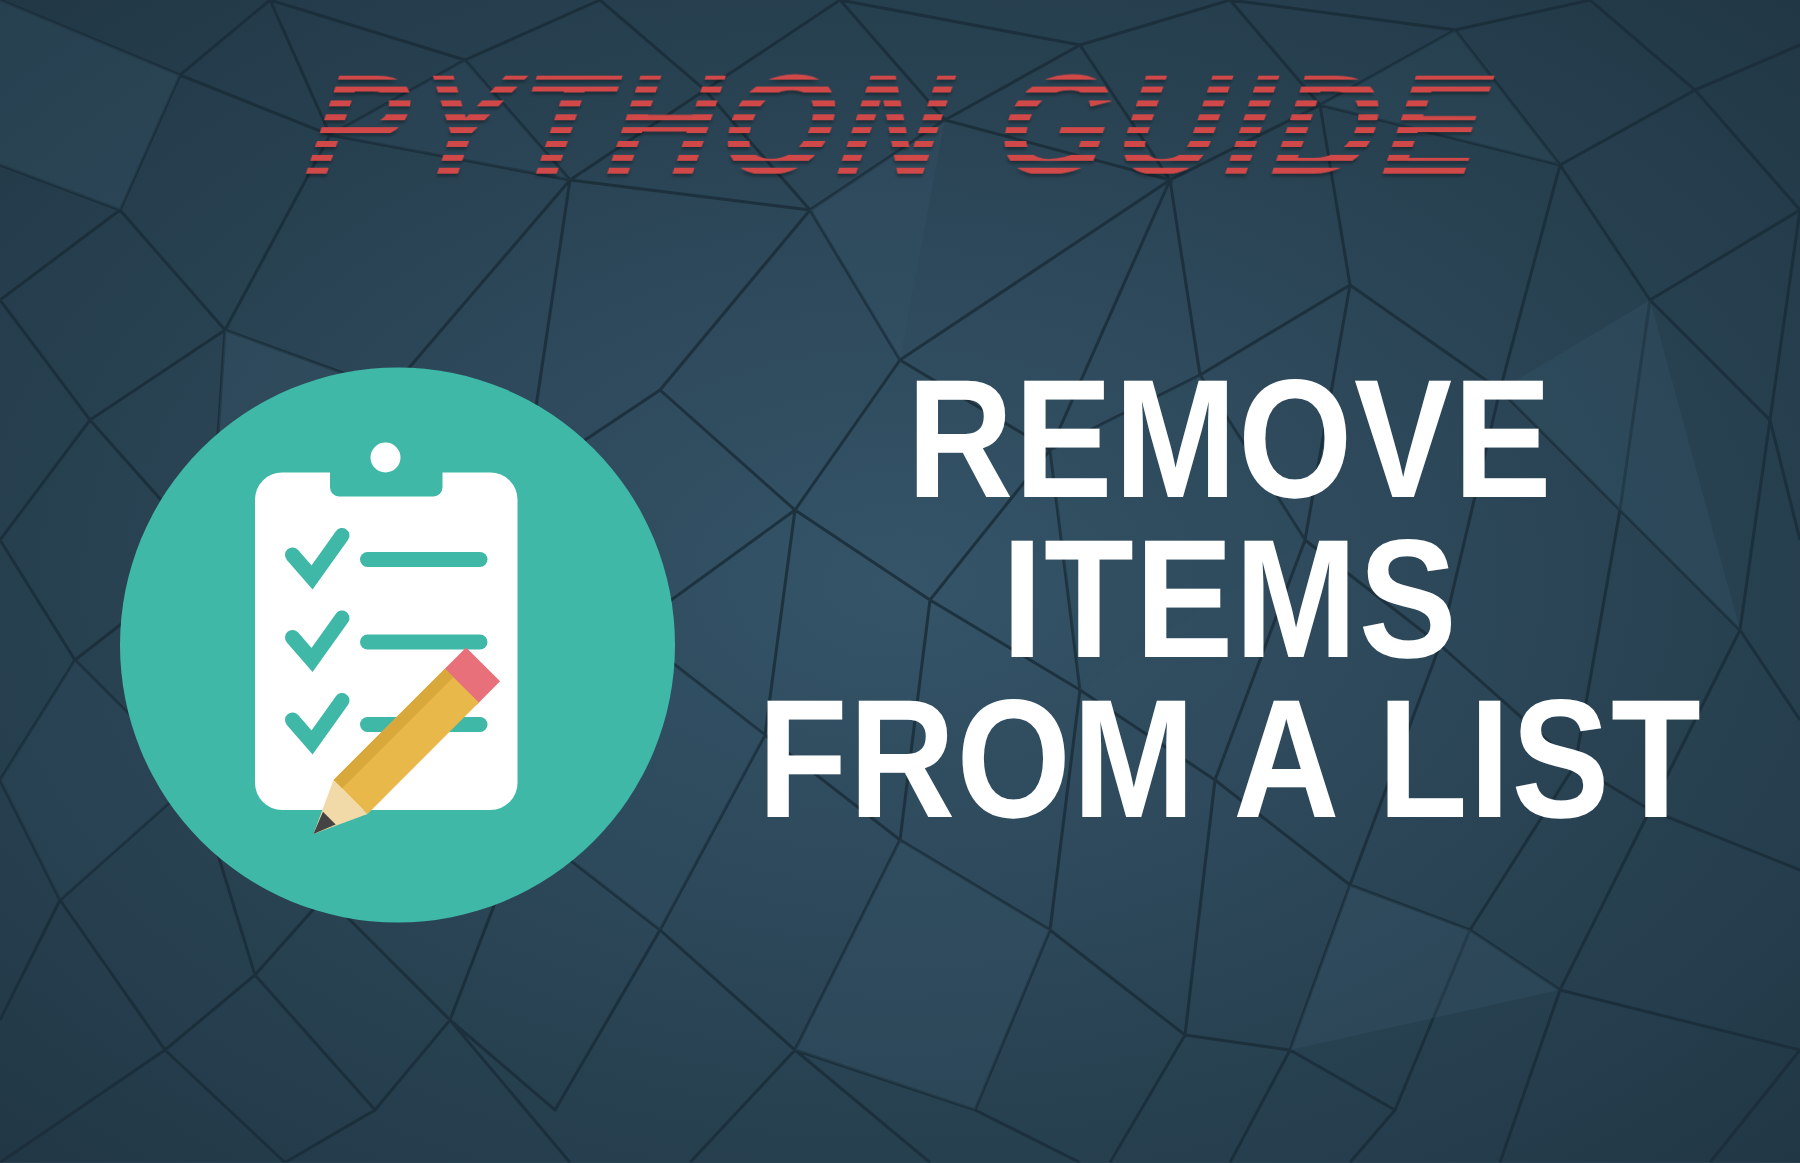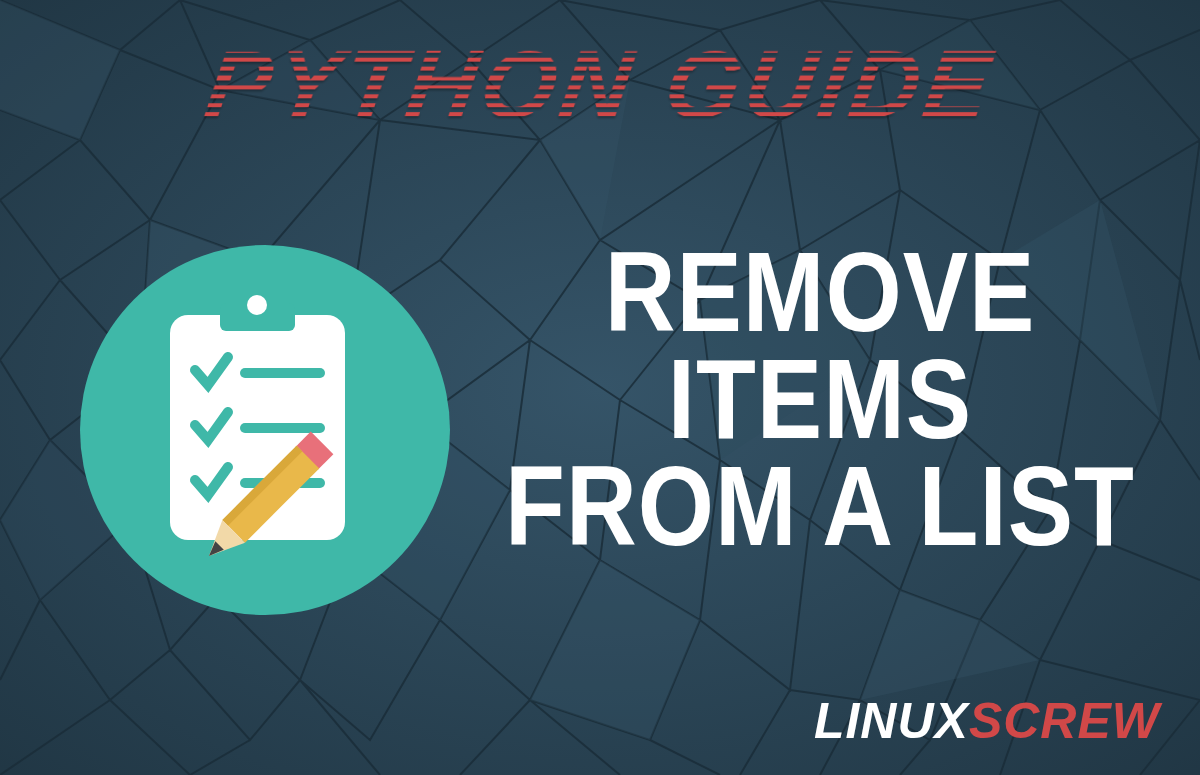--- a/index.html
+++ b/index.html
@@ -140,16 +140,13 @@
       <polygon points="-16,115 16,115 0,150" fill="#f2d9a8"></polygon>
       <polygon points="-6,135 6,135 0,150" fill="#444"></polygon>
     </g>
   </svg>
 
   <div class="main-heading">
     <div>REMOVE ITEMS</div>
     <div>FROM A LIST</div>
   </div>
 
-  <div class="logo">
-    <span class="w">LINUX</span><span class="r">SCREW</span>
-  </div>
 </div>
 
 </body></html>

